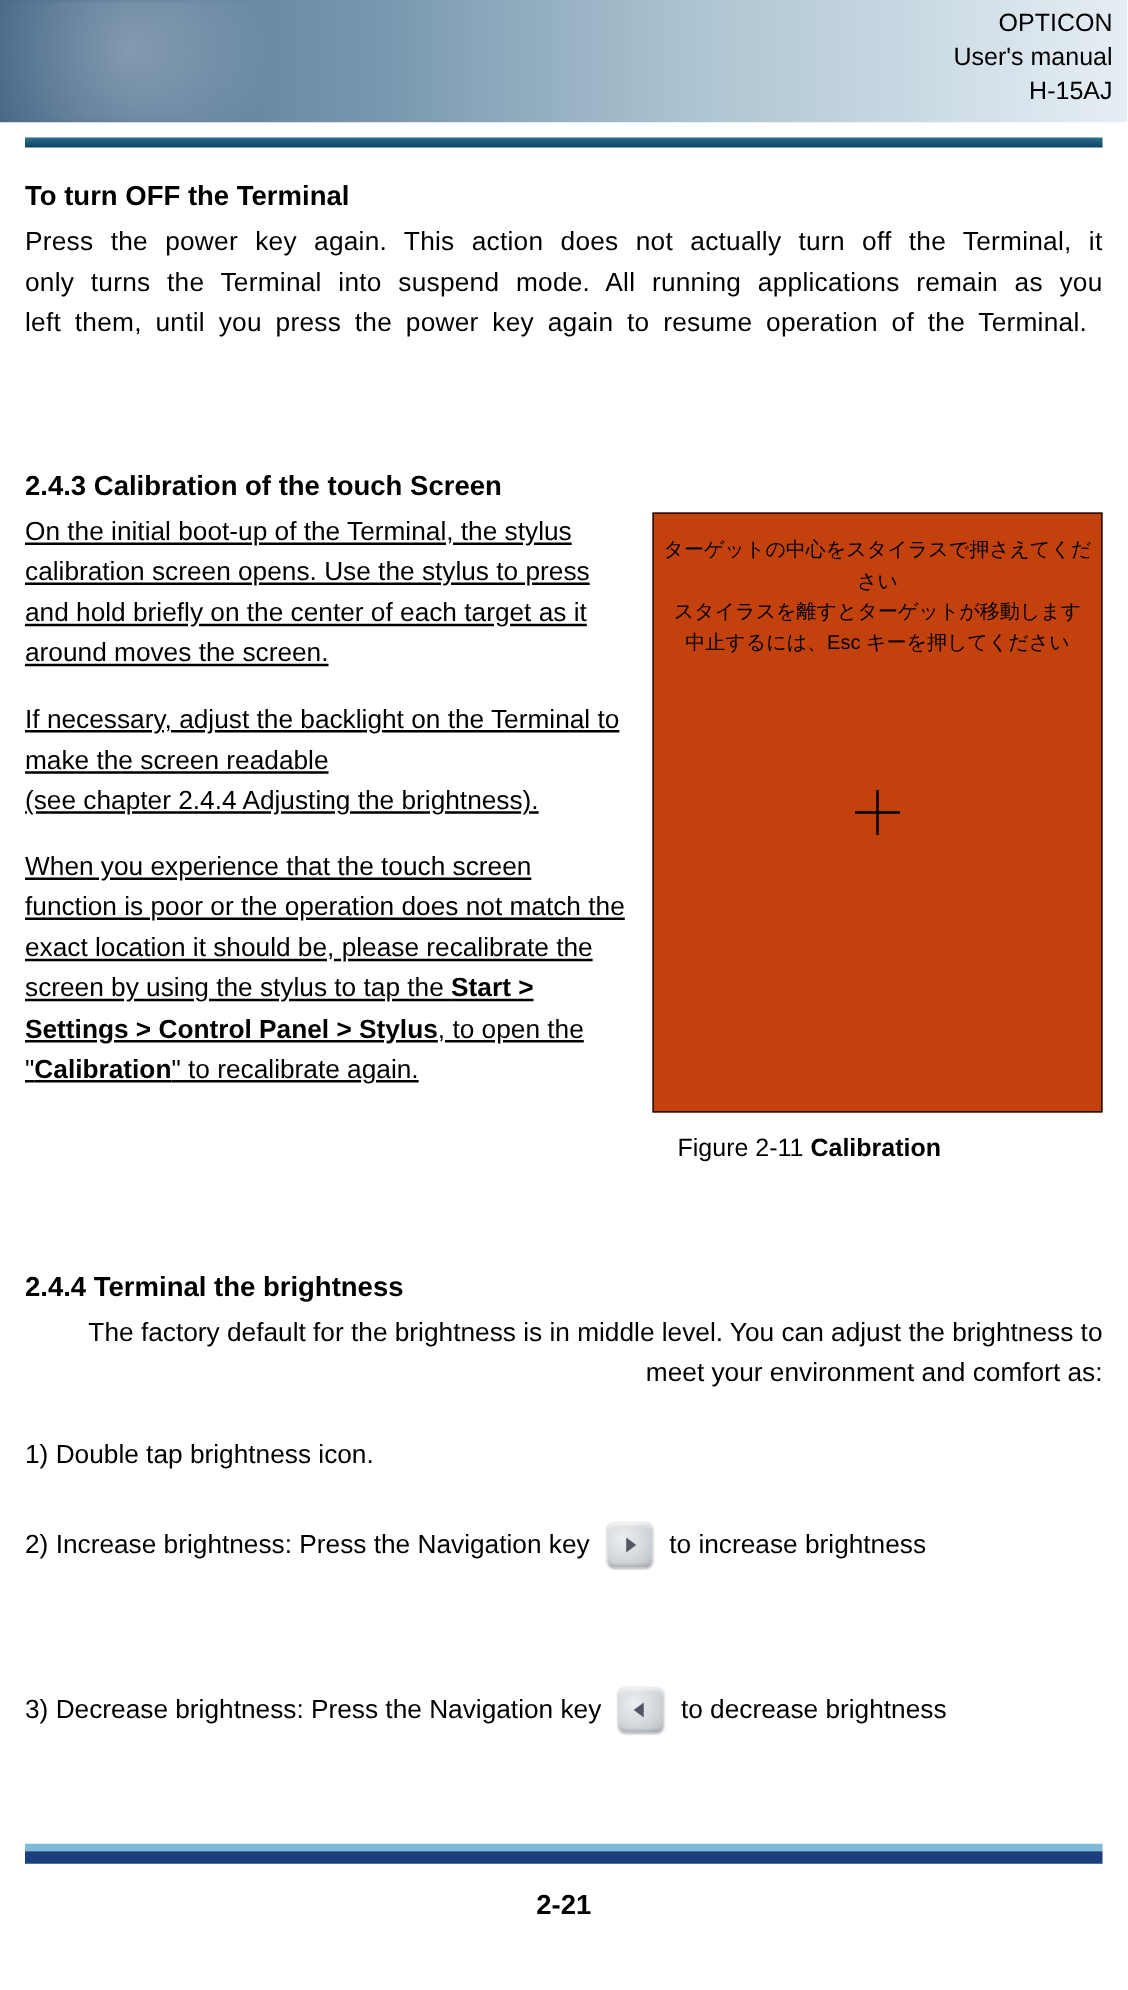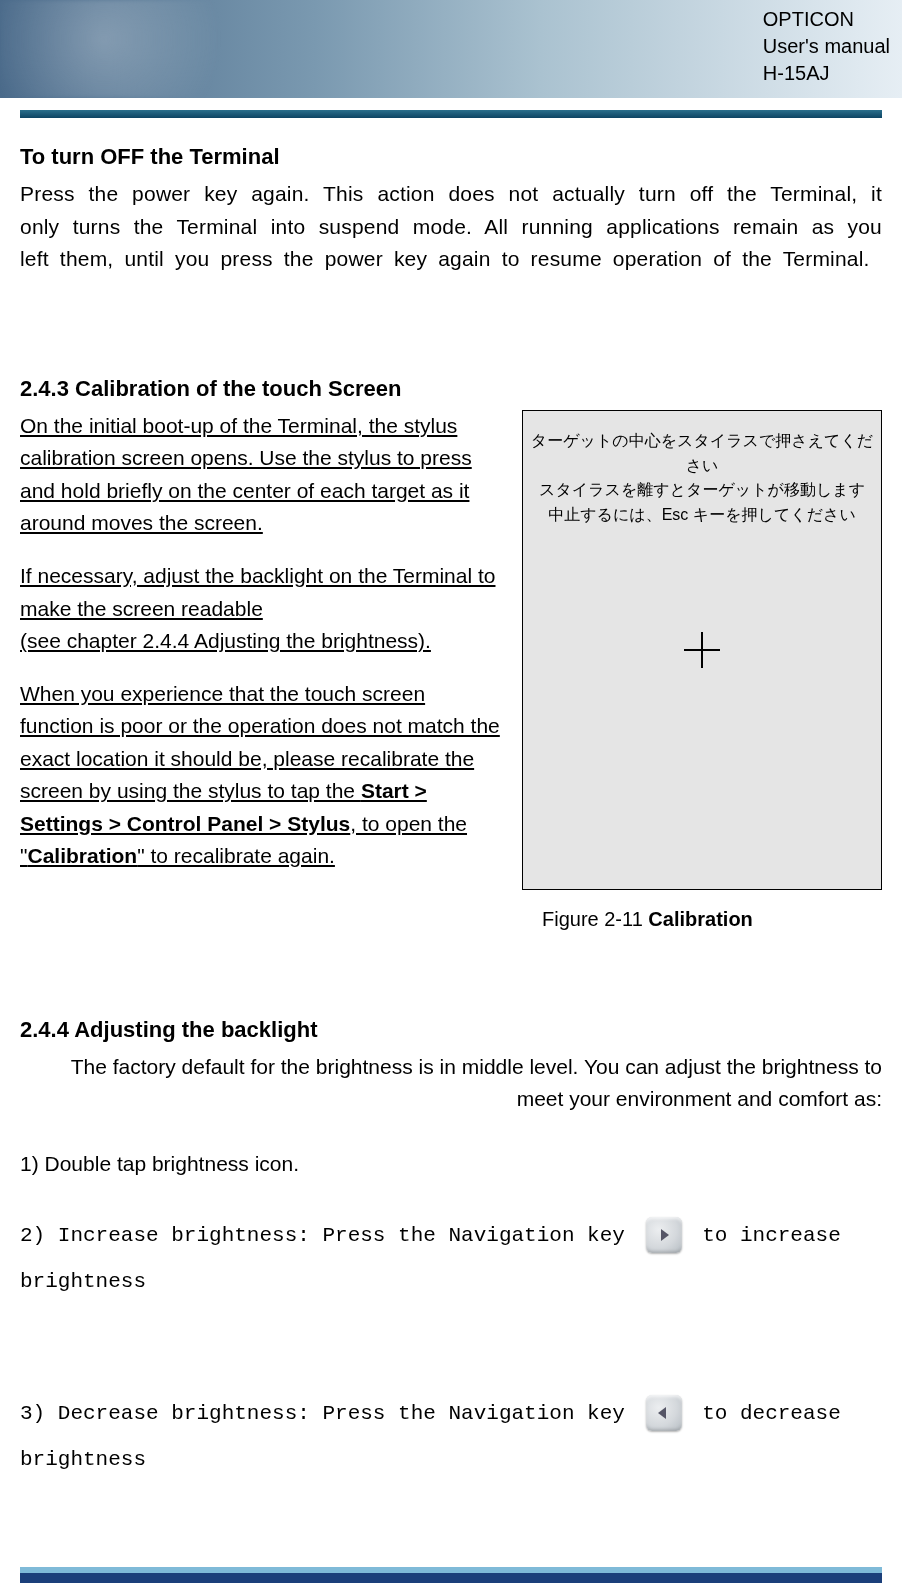--- a/index.html
+++ b/index.html
@@ -27,21 +27,21 @@
       background: linear-gradient(90deg, #4a6a8a 0%, #7a99b0 35%, #aac2d0 60%, #e6eef4 100%);
     }
     .header-bg::before {
       content: "";
       position: absolute; left: 0; top: 0; width: 260px; height: 100%;
       background: radial-gradient(circle at 40% 40%, rgba(255,255,255,0.25), rgba(0,0,0,0) 70%);
       filter: blur(2px);
     }
     .header-text {
       position: absolute; right: 12px; top: 6px;
-      text-align: left;
+      text-align: right;
       font-size: 20px;
       line-height: 1.35;
       color: #000;
     }
     .accent-bar {
       height: 8px;
       background: linear-gradient(180deg, #2b6f8c 0%, #0d4463 100%);
       margin: 0 20px 22px 20px;
     }
     .footer-bar1 { height: 6px; background: #7fbad8; margin: 18px 20px 0 20px; }
@@ -58,21 +58,21 @@
     }
     .wide-spacing { word-spacing: 5px; }
     .float-right {
       float: right;
       width: 360px;
       margin-left: 18px;
     }
     .calib-box {
       border: 1px solid #000;
       height: 480px;
-      background: #e5e5e5;
+      background: #c2410c;
       position: relative;
       padding-top: 18px;
       text-align: center;
     }
     .jp-line { font-family: "Hiragino Sans", "Meiryo", sans-serif; font-size: 16px; line-height: 1.55; }
     .cross {
       position: absolute; left: 50%; top: 50%; transform: translate(-50%,-50%);
     }
     .cross svg { display: block; }
     .calib-caption {
@@ -99,21 +99,21 @@
       border-left: 8px solid #556;
     }
     .nav-key .tri-left {
       position: absolute; left: 45%; top: 50%; transform: translate(-50%,-50%);
       width: 0; height: 0;
       border-top: 6px solid transparent;
       border-bottom: 6px solid transparent;
       border-right: 8px solid #556;
     }
     .step { margin: 32px 0; }
-    .inline-row { line-height: 2.2; font-family: Liberation Mono, monospace; }
+    .inline-row { line-height: 2.2; }
     .page-num {
       text-align: center;
       font-weight: bold;
       font-size: 22px;
       margin-top: 6px;
     }
     .left-col { overflow: hidden; text-decoration: underline; }
     .clearfix::after { content:""; display:block; clear:both; }
     b { font-weight: bold; }
   </style>
@@ -165,21 +165,21 @@
         <span>(see chapter 2.4.4 Adjusting the brightness).</span>
       </p>
       <p>
         <span>When you experience that the touch screen function is poor or the operation does not match the exact location it should be, please recalibrate the screen by using the stylus to tap the </span><b>Start &gt; Settings &gt; Control Panel &gt; Stylus</b><span>, to open the "</span><b>Calibration</b><span>" to recalibrate again.</span>
       </p>
     </div>
   </div>
 
   <div class="gap"></div>
 
-  <h3 class="sec-title">2.4.4 Adjusting the backlight</h3>
+  <h3 class="sec-title">2.4.4 Terminal the brightness</h3>
   <p style="margin-bottom:14px;text-align:right;">The factory default for the brightness is in middle level. You can adjust the brightness to meet your environment and comfort as:</p>
 
   <p class="step">1) Double tap brightness icon.</p>
 
   <p class="step inline-row">
     <span>2) Increase brightness: Press the Navigation key </span>
     <span class="nav-key"><span class="tri-right"></span></span>
     <span> to increase brightness</span>
   </p>
 

